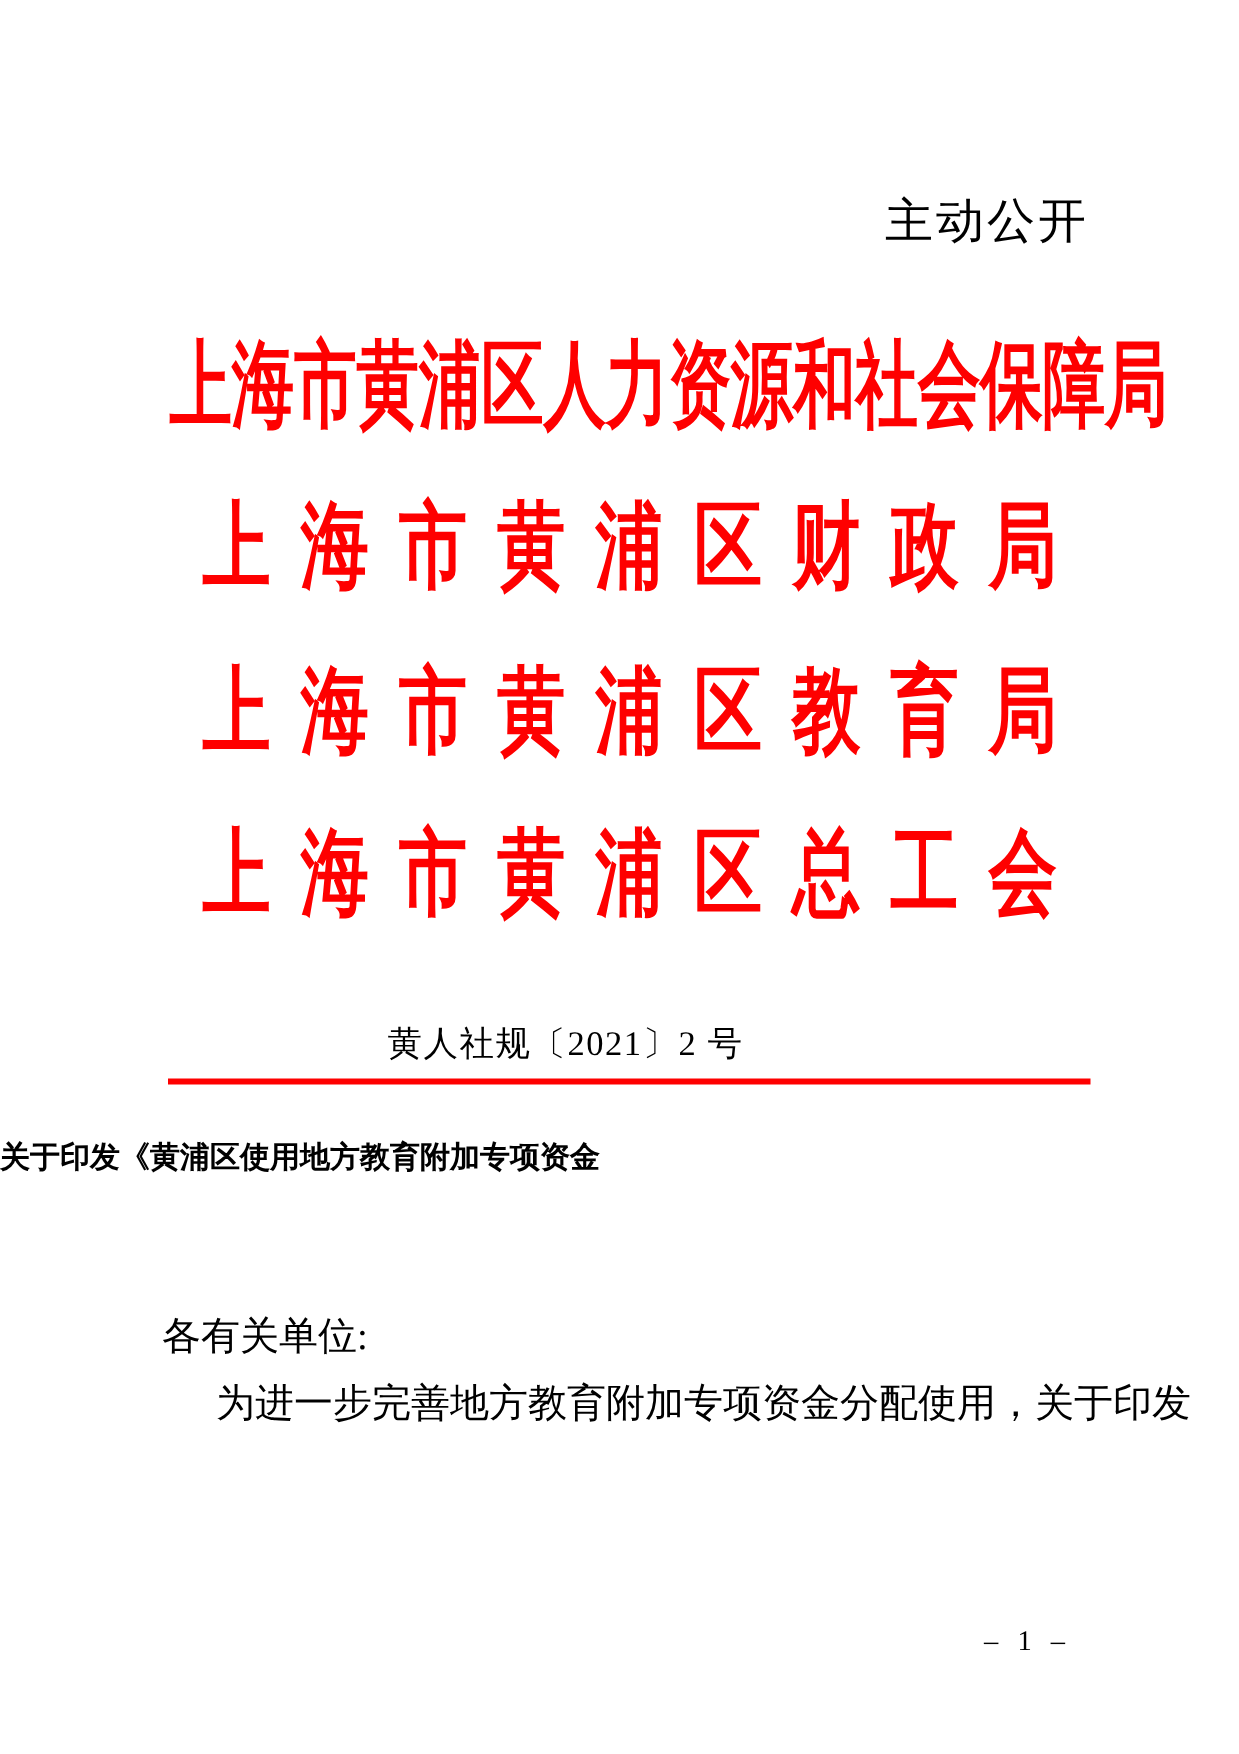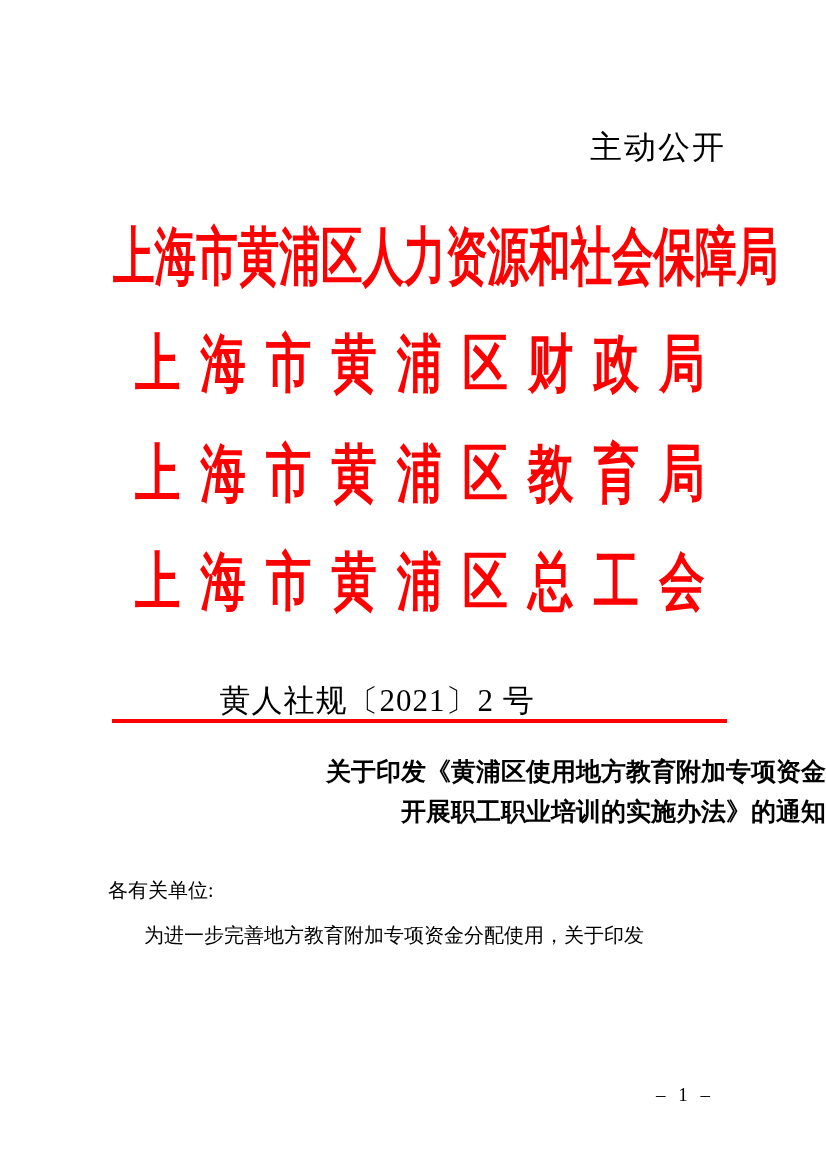--- a/index.html
+++ b/index.html
@@ -50,52 +50,52 @@
   .issuer.l2 { top: 333px; }
   .issuer.l3 { top: 443px; }
   .issuer.l4 { top: 551px; }
   
   .doc-number {
     position: absolute;
     top: 680px;
     left: 0;
     width: 754px;
     text-align: center;
-    font-size: 31px;
+    font-size: 23px;
     letter-spacing: 1px;
     white-space: nowrap;
   }
   
   .red-rule {
     position: absolute;
     top: 719px;
     left: 112px;
     width: 615px;
     height: 4px;
     background: #fe0000;
   }
   
   .doc-title {
     position: absolute;
     top: 752px;
     left: 0;
     width: 826px;
-    text-align: right;
+    text-align: left;
     font-weight: bold;
-    font-size: 25px;
+    font-size: 20px;
     line-height: 40px;
     white-space: nowrap;
   }
   
   .body-block {
     position: absolute;
     top: 868px;
     left: 108px;
     width: 614px;
-    font-size: 20px;
+    font-size: 26px;
     line-height: 45px;
   }
   .body-line {
     white-space: nowrap;
   }
   .body-line.indent {
     text-indent: 36px;
   }
   
   .page-number {
@@ -121,21 +121,20 @@
   <div class="issuer spread l3">上海市黄浦区教育局</div>
 
   <div class="issuer spread l4">上海市黄浦区总工会</div>
 
   <div class="doc-number">黄人社规〔2021〕2 号</div>
 
   <div class="red-rule"></div>
 
   <div class="doc-title">
     <div class="title-line">关于印发《黄浦区使用地方教育附加专项资金</div>
-    <div class="title-line">开展职工职业培训的实施办法》的通知</div>
   </div>
 
   <div class="body-block">
     <div class="body-line">各有关单位:</div>
     <div class="body-line indent">为进一步完善地方教育附加专项资金分配使用，关于印发</div>
   </div>
 
   <div class="page-number">– 1 –</div>
 
 </div>

